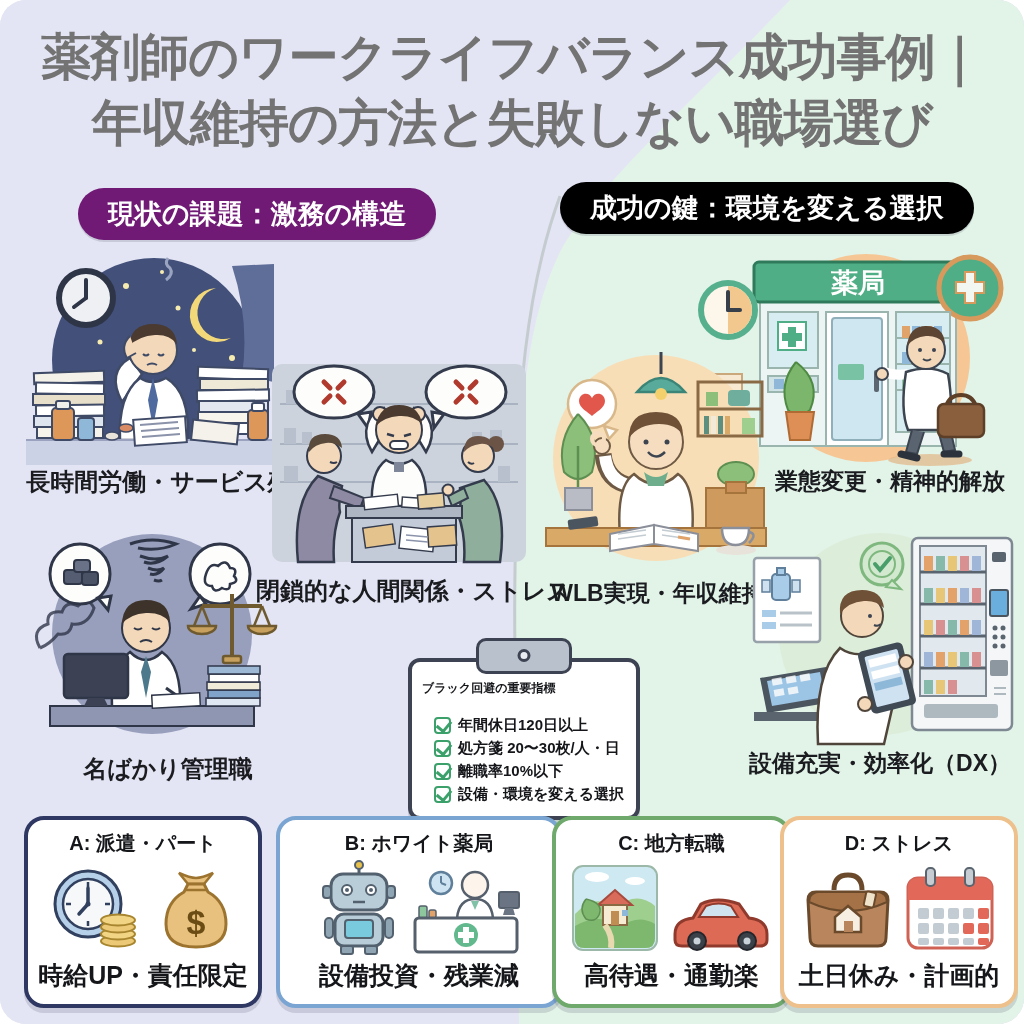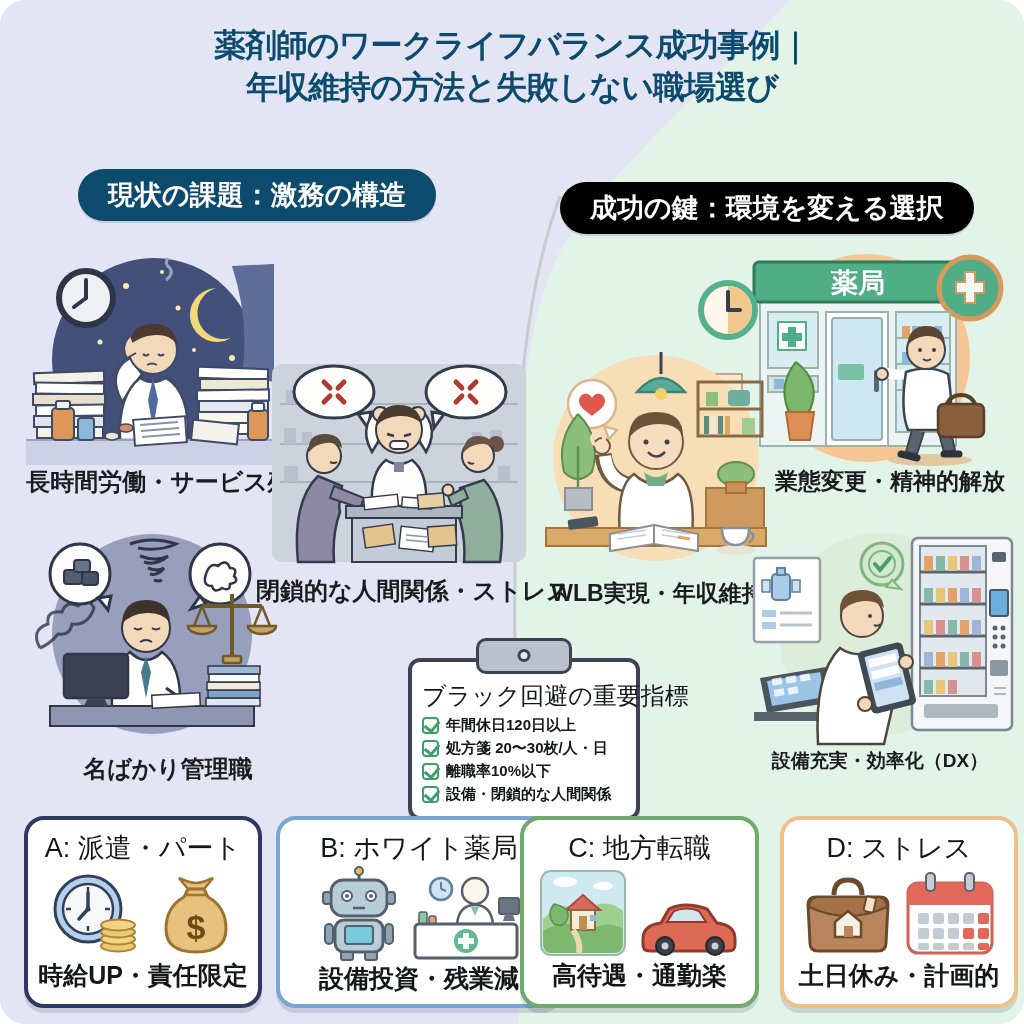--- a/index.html
+++ b/index.html
@@ -1,41 +1,41 @@
 <!DOCTYPE html>
 <html><head>
 <meta charset="utf-8">
 <style>
   *{margin:0;padding:0;box-sizing:border-box}
   html,body{background:#ffffff}
   body{font-family:"Liberation Sans","DejaVu Sans",sans-serif;color:#15161a}
   .page{position:relative;width:1024px;height:1024px;border-radius:26px;overflow:hidden;background:#e4e5f4}
   .bg{position:absolute;inset:0;z-index:0}
   .layer{position:absolute;z-index:1}
-  .title{top:24px;left:0;width:100%;text-align:center;font-size:32px;font-weight:900;line-height:1.32;letter-spacing:-1px;color:#0c4a6e}
+  .title{top:24px;left:0;width:100%;text-align:center;font-size:50px;font-weight:900;line-height:1.32;letter-spacing:-1px;color:#737373}
   .pill{color:#fff;font-weight:800;font-size:27px;padding:8px 30px;border-radius:34px;white-space:nowrap;box-shadow:0 2px 0 rgba(40,50,70,.15)}
-  .pill-left{left:78px;top:169px;background:#0c4a6e}
+  .pill-left{left:78px;top:188px;background:#701a75}
   .pill-right{left:560px;top:182px;background:#000000}
   .caption{font-weight:800;color:#1b1c20;text-align:center;white-space:nowrap}
   .illus svg{display:block;width:100%;height:100%}
   .clipboard{left:408px;top:638px;width:232px}
   .clip-top{position:absolute;left:50%;transform:translateX(-50%);top:0;width:96px;height:36px;background:#b9c1cc;border:3px solid #3d4352;border-radius:10px;z-index:3}
   .clip-hole{position:absolute;left:50%;top:8px;transform:translateX(-50%);width:13px;height:13px;border-radius:50%;background:#e8ebf2;border:3px solid #3d4352}
   .clip-board{position:relative;margin-top:20px;background:#fff;border:4px solid #3d4352;border-radius:12px;padding:18px 10px 8px;box-shadow:0 4px 0 rgba(50,56,76,.18)}
-  .clip-title{font-size:24px;font-weight:400;white-space:nowrap;margin-bottom:4px}
-  .check-row{display:flex;align-items:center;gap:7px;margin:4px 0}
+  .clip-title{font-size:12px;font-weight:700;white-space:nowrap;margin-bottom:19px}
+  .check-row{display:flex;align-items:center;gap:7px;margin:4px 12px}
   .checkbox{width:17px;height:17px;border:2.5px solid #3ba06a;border-radius:4px;flex:none;position:relative}
   .checkbox::after{content:"";position:absolute;left:3px;top:-1px;width:7px;height:11px;border-right:3px solid #3ba06a;border-bottom:3px solid #3ba06a;transform:rotate(40deg)}
   .check-label{font-size:15px;font-weight:800;white-space:nowrap}
   .card{top:816px;height:192px;background:#fff;border-radius:20px;border:4px solid;box-shadow:0 5px 0 rgba(70,80,100,.18);display:flex;flex-direction:column;align-items:center;justify-content:space-between;padding:10px 4px 12px}
   .card-a{left:24px;width:238px;border-color:#2e3862}
   .card-b{left:276px;width:286px;border-color:#7aa5d2}
-  .card-c{left:520px;width:239px;border-color:#6fa96b}
+  .card-c{left:552px;width:239px;border-color:#6fa96b}
   .card-d{left:780px;width:238px;border-color:#eec08c}
-  .card-title{font-size:27px;font-weight:400;white-space:nowrap}
+  .card-title{font-size:20px;font-weight:700;white-space:nowrap}
   .card-caption{font-size:25px;font-weight:900;white-space:nowrap}
   .card-icons{display:flex;align-items:flex-end;gap:10px}
 </style>
 </head>
 <body>
 
 <div class="page">
 
   <svg class="bg" width="1024" height="1024" viewBox="0 0 1024 1024">
     <rect width="1024" height="1024" fill="#e4e5f4"></rect>
@@ -523,21 +523,21 @@
           <rect x="126" y="124" width="34" height="52" rx="2" fill="#cfe2f2"></rect>
           <rect x="129" y="128" width="28" height="8" fill="#ffffff"></rect>
           <rect x="129" y="140" width="28" height="8" fill="#ffffff"></rect>
           <rect x="129" y="152" width="28" height="8" fill="#8db8d8"></rect>
         </g>
         <circle cx="121" cy="176" r="7" fill="#f3d8ba" stroke="#50453a" stroke-width="2"></circle>
         <circle cx="162" cy="134" r="7" fill="#f3d8ba" stroke="#50453a" stroke-width="2"></circle>
       </g>
     </svg>
   </div>
-  <div class="layer caption" style="left:744px;top:748px;width:272px;font-size:19px">設備充実・効率化（DX）</div>
+  <div class="layer caption" style="left:744px;top:748px;width:272px;font-size:23px">設備充実・効率化（DX）</div>
 
   <div class="layer clipboard">
     <div class="clip-top">
         <div class="clip-hole"></div>
       </div>
     <div class="clip-board">
       <div class="clip-title">ブラック回避の重要指標</div>
       <div class="check-row">
         <span class="checkbox"></span>
         <span class="check-label">年間休日120日以上</span>
@@ -545,21 +545,21 @@
       <div class="check-row">
         <span class="checkbox"></span>
         <span class="check-label">処方箋 20〜30枚/人・日</span>
       </div>
       <div class="check-row">
         <span class="checkbox"></span>
         <span class="check-label">離職率10%以下</span>
       </div>
       <div class="check-row">
         <span class="checkbox"></span>
-        <span class="check-label">設備・閉鎖的な人間関係</span>
+        <span class="check-label">設備・環境を変える選択</span>
       </div>
     </div>
   </div>
 
   <div class="layer card card-a">
     <div class="card-title">A: 派遣・パート</div>
     <div class="card-icons">
       <svg width="96" height="84" viewBox="0 0 96 84">
         <circle cx="40" cy="38" r="33" fill="#b5d0e8" stroke="#31405e" stroke-width="3"></circle>
         <circle cx="40" cy="38" r="25" fill="#f6f8fa" stroke="#31405e" stroke-width="2.5"></circle>

